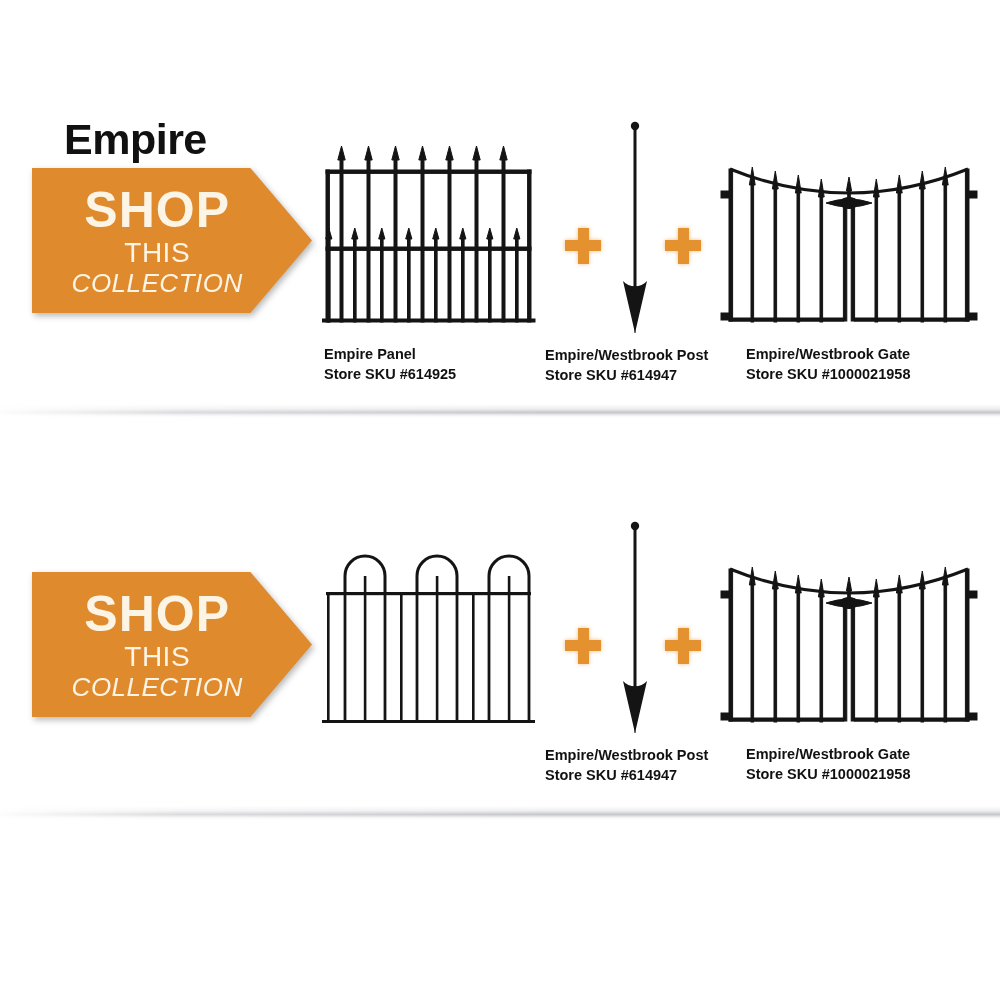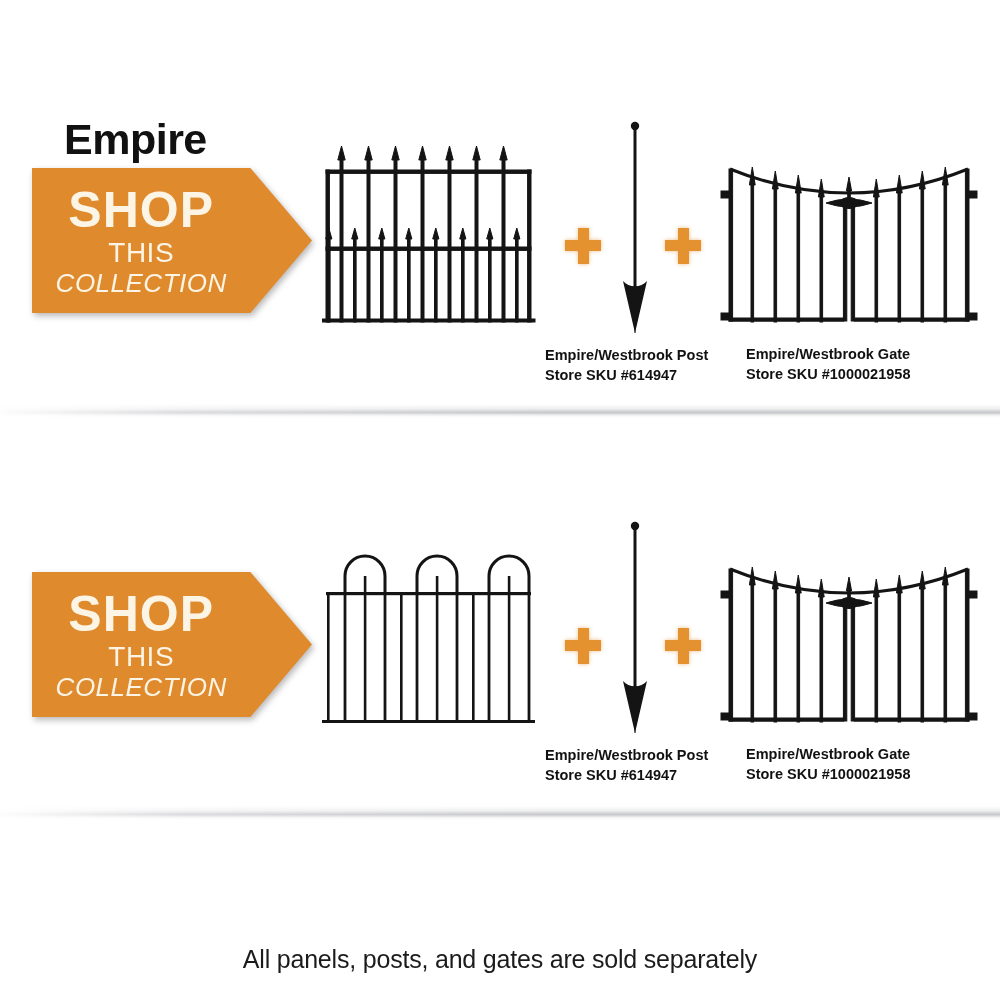--- a/index.html
+++ b/index.html
@@ -43,20 +43,21 @@
     position:absolute;inset:0;
     background:#E08A2E;
     clip-path:polygon(0 0, 78% 0, 100% 50%, 78% 100%, 0 100%);
   }
   .banner-text{
     position:absolute;left:0;top:0;width:78%;height:100%;
     display:flex;flex-direction:column;align-items:center;justify-content:center;
     color:#FCF4E4;
     text-align:center;
     line-height:1;
+    padding-left:16px;
   }
   .banner-shop{font-size:50px;font-weight:bold;letter-spacing:1px;margin-bottom:4px;}
   .banner-this{font-size:28px;font-weight:normal;letter-spacing:0.5px;margin-bottom:3px;}
   .banner-collection{font-size:26px;font-weight:normal;letter-spacing:0.5px;font-style:italic;}
 
   
   .product{position:absolute;}
   .product-art{position:absolute;left:0;top:0;}
   .product-label{
     position:absolute;
@@ -189,20 +190,24 @@
             <rect x="193.5" y="95" width="2.6" height="87"></rect>
             <path d="M194.8 88 L197.9 99 L191.7 99 Z"></path>
             <rect x="5.5" y="95" width="2.6" height="87"></rect>
             <path d="M6.8 88 L9.9 99 L3.7 99 Z"></path>
           </g>
 
           <rect x="4" y="30" width="3.4" height="152"></rect>
           <rect x="205.6" y="30" width="3.4" height="152"></rect>
         </g>
       </svg>
+      <div class="product-label">
+        <div>Empire Panel</div>
+        <div>Store SKU #614925</div>
+      </div>
     </div>
 
     <div class="product" id="p-empire-post">
       <svg class="product-art" width="100" height="220" viewBox="0 0 100 220">
         <g fill="#141414">
           <circle cx="50" cy="8" r="4.2"></circle>
           <rect x="48.5" y="10" width="3" height="160"></rect>
           <path d="M50 215 L38 163 C44 170 56 170 62 163 Z"></path>
           <path d="M50 215 L50 168" stroke="#141414" stroke-width="1"></path>
         </g>
@@ -381,15 +386,14 @@
     </div>
   </div>
 
   <div class="plus" id="plus-w1"></div>
   <div class="plus" id="plus-w2"></div>
 
   <div class="divider" id="divider-2">
     <div class="divider-fade"></div>
   </div>
 
-  <div id="footer-note">All panels, posts, and gates are sold separately</div>
 
 </div>
 
 </body></html>

